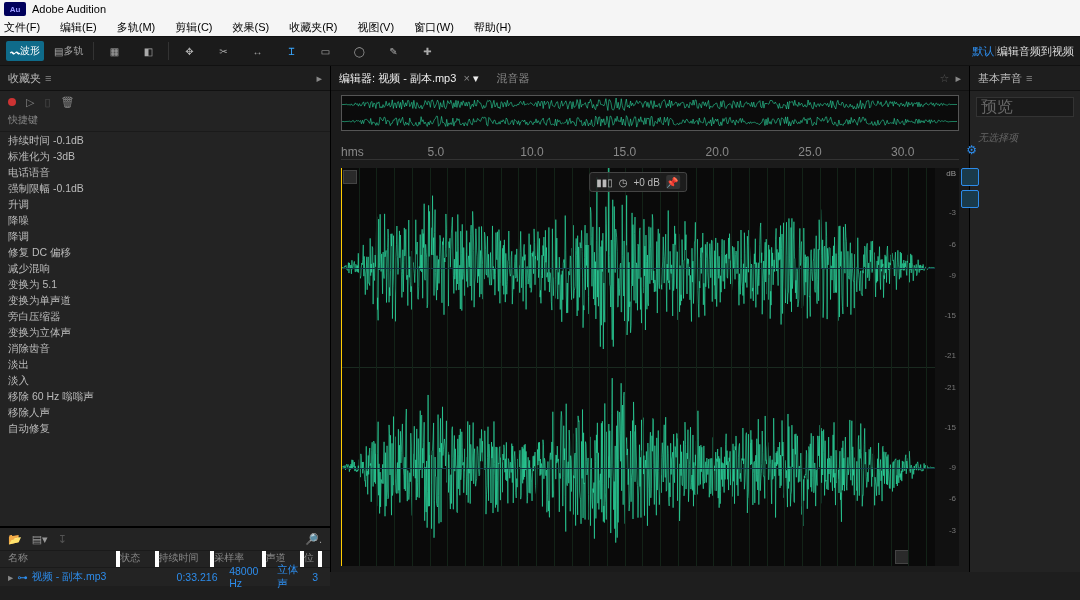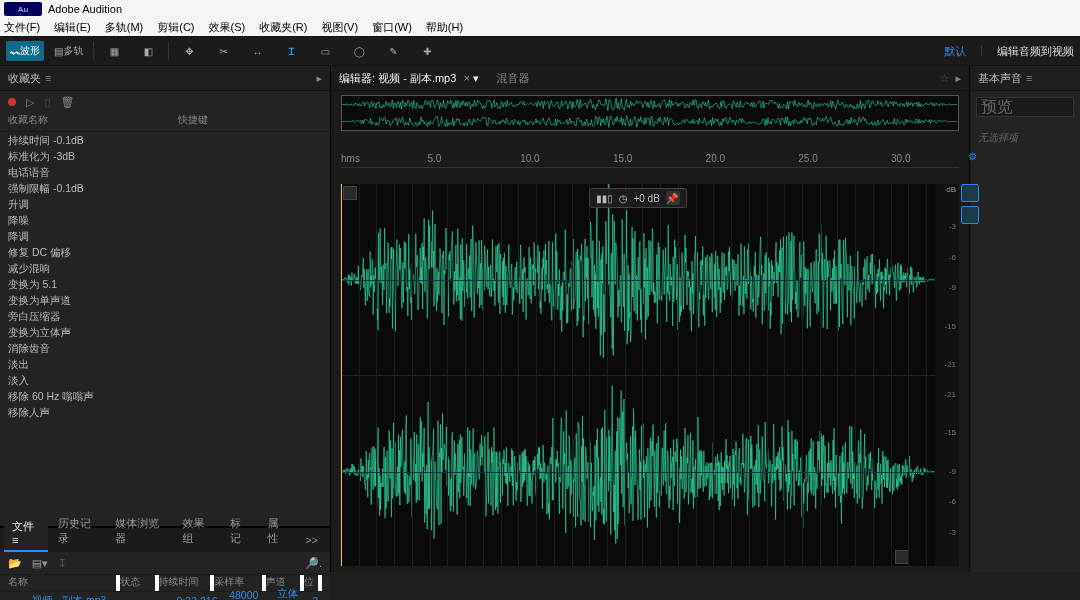--- a/index.html
+++ b/index.html
@@ -1,25 +1,25 @@
 <!DOCTYPE html>
 <html><head>
 <meta charset="utf-8">
 <style>
 html,body{margin:0;padding:0;width:1080px;height:600px;background:#1e1e1e;font-family:"Segoe UI","Microsoft YaHei",Arial,sans-serif;font-size:11px;color:#ccc;overflow:hidden}
 .title-bar{height:18px;background:#f5f5f5;color:#000;display:flex;align-items:center;padding:0 4px;font-size:11px}
-.title-bar .logo{width:38px;height:14px;background:#00005b;color:#9999ff;font-weight:bold;font-size:8px;display:flex;align-items:center;justify-content:center;margin-right:6px;border-radius:2px}
-.menu-bar{height:18px;background:#f5f5f5;color:#000;display:flex;align-items:center;padding:0 4px;font-size:11px;gap:14px}
+.title-bar .logo{width:22px;height:14px;background:#00005b;color:#9999ff;font-weight:bold;font-size:8px;display:flex;align-items:center;justify-content:center;margin-right:6px;border-radius:2px}
+.menu-bar{height:18px;background:#f5f5f5;color:#000;display:flex;align-items:center;padding:0 4px;font-size:11px;gap:20px}
 .menu-bar span{cursor:default}
 .top-toolbar{height:28px;background:#1b1b1b;border-top:1px solid #111;border-bottom:1px solid #111;display:flex;align-items:center;padding:0 6px;gap:6px}
 .tbtn{height:20px;min-width:20px;display:flex;align-items:center;justify-content:center;color:#aaa;font-size:10px;padding:0 4px;border-radius:2px}
 .tbtn.active{background:#0f6b8a;color:#fff}
 .tbtn.blue{color:#3aa8ff}
 .divider{width:1px;height:18px;background:#333}
-.top-right{margin-left:auto;display:flex;gap:14px;}
+.top-right{margin-left:auto;display:flex;gap:0;}
 .top-right .def{color:#2d8ceb}
 .top-right .ws{color:#ddd}
 .main{display:flex;height:506px}
 .left-col{width:330px;display:flex;flex-direction:column;border-right:1px solid #000}
 .panel-head{height:24px;background:#1e1e1e;border-bottom:1px solid #111;display:flex;align-items:center;padding:0 8px;color:#bbb;font-size:11px}
 .panel-head .menuicon{margin-left:auto;color:#888}
 .fav-panel{flex:0 0 auto;height:460px;background:#232323;display:flex;flex-direction:column;border-bottom:1px solid #000}
 .fav-tools{height:22px;display:flex;align-items:center;padding:0 8px;gap:10px;color:#888}
 .fav-tools .rec{width:8px;height:8px;border-radius:50%;background:#c33}
 .fav-header{height:18px;display:flex;padding:0 8px;font-size:10px;color:#888;border-bottom:1px solid #1a1a1a}
@@ -37,21 +37,21 @@
 .fcol-name{width:120px}.fcol-stat{width:35px}.fcol-dur{width:55px}.fcol-rate{width:50px}.fcol-ch{width:35px}
 .file-row{height:18px;display:flex;align-items:center;padding:0 8px;font-size:10.5px;color:#2d8ceb}
 .file-row .wfi{color:#2d8ceb;margin-right:4px}
 .file-row div{padding-right:4px}
 .center-col{flex:1;display:flex;flex-direction:column;background:#1b1b1b}
 .editor-tabs{height:24px;display:flex;align-items:center;padding:0 8px;gap:18px;font-size:11px;color:#888;border-bottom:1px solid #111}
 .editor-tabs .etab{color:#eee}
 .editor-tabs .x{color:#888;margin-left:4px}
 .overview{height:34px;margin:4px 10px;border:1px solid #555;background:#0b0b0b;position:relative;display:flex;flex-direction:column}
 .ov-ch{flex:1;position:relative;overflow:hidden}
-.ruler{height:16px;margin:16px 10px;position:relative;font-size:10px;color:#888;border-bottom:1px solid #333}
+.ruler{height:16px;margin:8px 10px;position:relative;font-size:12px;color:#888;border-bottom:1px solid #333}
 .ruler .tick{position:absolute;top:2px}
 .wave-area{flex:1;margin:0 10px 6px 10px;position:relative;background:#0a0a0a;display:flex}
 .wave-main{flex:1;position:relative;overflow:hidden}
 .channel{position:absolute;left:0;right:0;height:50%}
 .channel.top{top:0}.channel.bot{top:50%;border-top:1px solid #1a2a20}
 .centerline{position:absolute;left:0;right:0;top:50%;height:1px;background:#134}
 .grid-v{position:absolute;top:0;bottom:0;width:1px;background:#132318}
 .db-scale{width:24px;background:#111;position:relative;font-size:8px;color:#777}
 .db-scale span{position:absolute;right:3px}
 .db-scale .hdr{top:1px;color:#999}
@@ -120,21 +120,20 @@
         <span style="margin-left:4px;color:#888">≡</span>
         <span class="menuicon">▸</span>
       </div>
       <div class="fav-tools">
         <span class="rec"></span>
         <span>▷</span>
         <span style="opacity:.4">▯</span>
         <span>🗑</span>
       </div>
       <div class="fav-header">
-        <div class="c1">收藏名称</div>
         <div>快捷键</div>
       </div>
       <div class="fav-list" id="fav-list">
           <div class="fav-item">持续时间 -0.1dB</div>
           <div class="fav-item">标准化为 -3dB</div>
           <div class="fav-item">电话语音</div>
           <div class="fav-item">强制限幅 -0.1dB</div>
           <div class="fav-item">升调</div>
           <div class="fav-item">降噪</div>
           <div class="fav-item">降调</div>
@@ -142,33 +141,25 @@
           <div class="fav-item">减少混响</div>
           <div class="fav-item">变换为 5.1</div>
           <div class="fav-item">变换为单声道</div>
           <div class="fav-item">旁白压缩器</div>
           <div class="fav-item">变换为立体声</div>
           <div class="fav-item">消除齿音</div>
           <div class="fav-item">淡出</div>
           <div class="fav-item">淡入</div>
           <div class="fav-item">移除 60 Hz 嗡嗡声</div>
           <div class="fav-item">移除人声</div>
+          <div class="fav-item">自动修复</div>
         </div>
     </div>
 
     <div class="files-panel">
-      <div class="files-tabs">
-        <div class="ftab active"><span>文件</span> <span>≡</span></div>
-        <div class="ftab">历史记录</div>
-        <div class="ftab">媒体浏览器</div>
-        <div class="ftab">效果组</div>
-        <div class="ftab">标记</div>
-        <div class="ftab">属性</div>
-        <div class="ftab more">&gt;&gt;</div>
-      </div>
       <div class="files-tools">
         <span>📂</span>
         <span>▤▾</span>
         <span style="opacity:.4">↧</span>
         <span style="margin-left:auto">🔎.</span>
       </div>
       <div class="files-header">
         <div class="fcol-name">名称</div>
         <div class="fcol-stat">状态</div>
         <div class="fcol-dur">持续时间</div>

